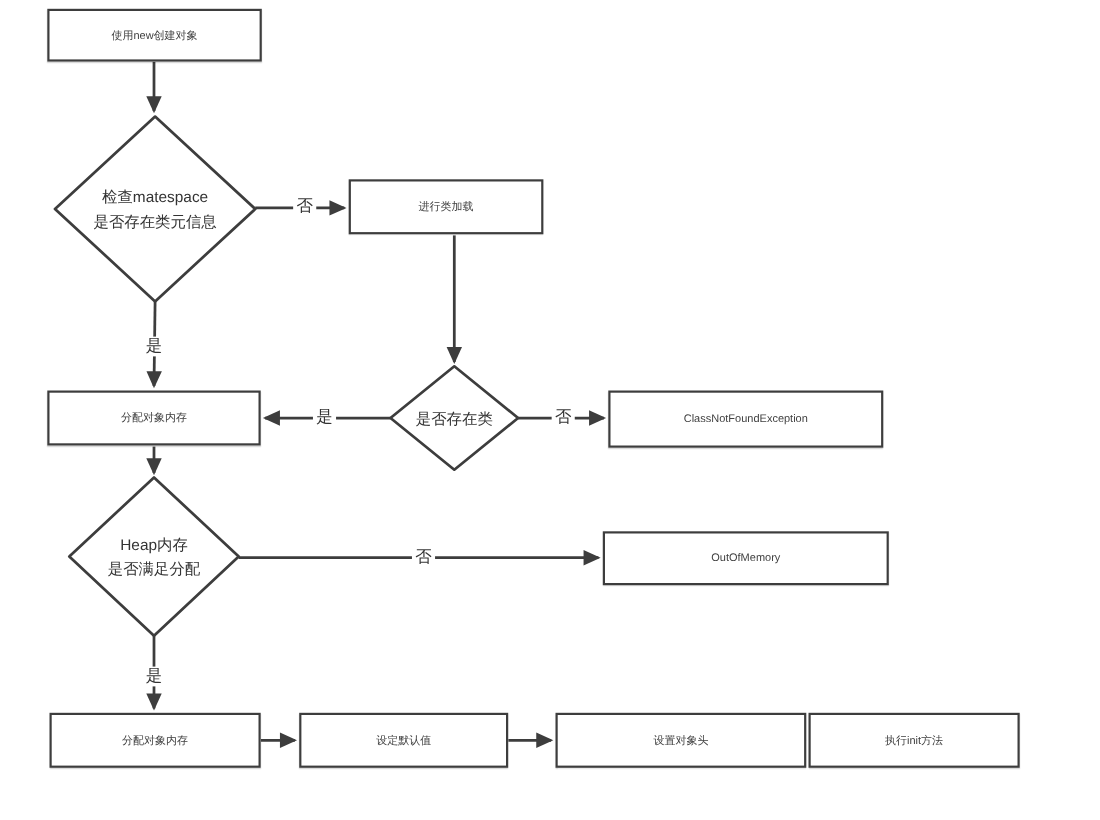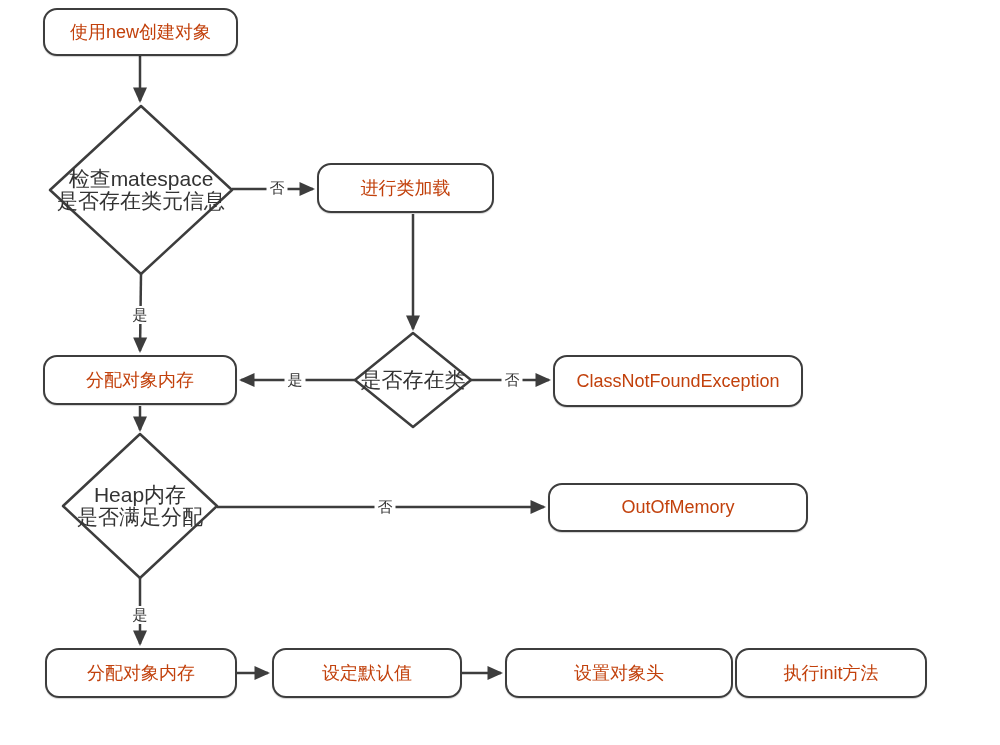--- a/index.html
+++ b/index.html
@@ -20,33 +20,33 @@
     left: 0;
     top: 0;
     width: 1000px;
     height: 745px;
   }
   .node {
     position: absolute;
     box-sizing: border-box;
     background: #ffffff;
     border: 2.5px solid #3d3d3d;
-    border-radius: 14px;
+    border-radius: 0;
     display: flex;
     align-items: center;
     justify-content: center;
-    font-size: 18px;
-    color: #c2410c;
+    font-size: 10px;
+    color: #404040;
     box-shadow: 0 1px 1px rgba(0,0,0,0.18);
     white-space: nowrap;
   }
   .diamond-label {
     position: absolute;
     text-align: center;
-    font-size: 21px;
+    font-size: 14px;
     line-height: 22px;
     color: #333333;
     transform: translate(-50%, -50%);
     white-space: nowrap;
   }
   .edge-label {
     position: absolute;
     transform: translate(-50%, -50%);
     background: #ffffff;
     padding: 0 3px;

